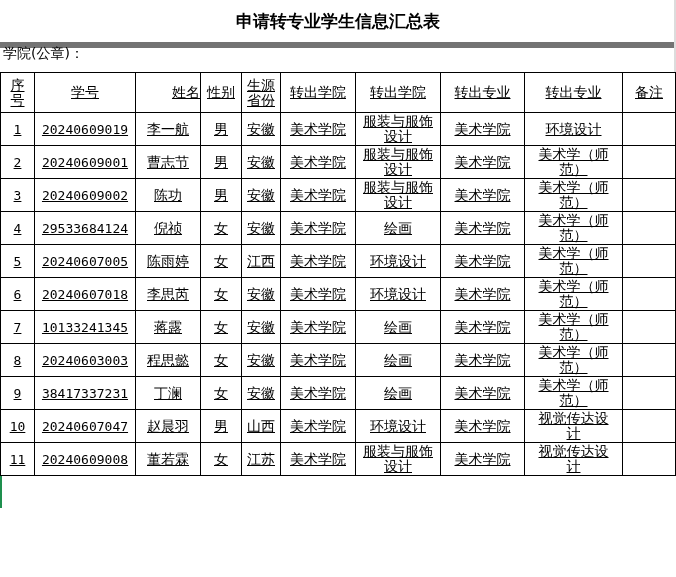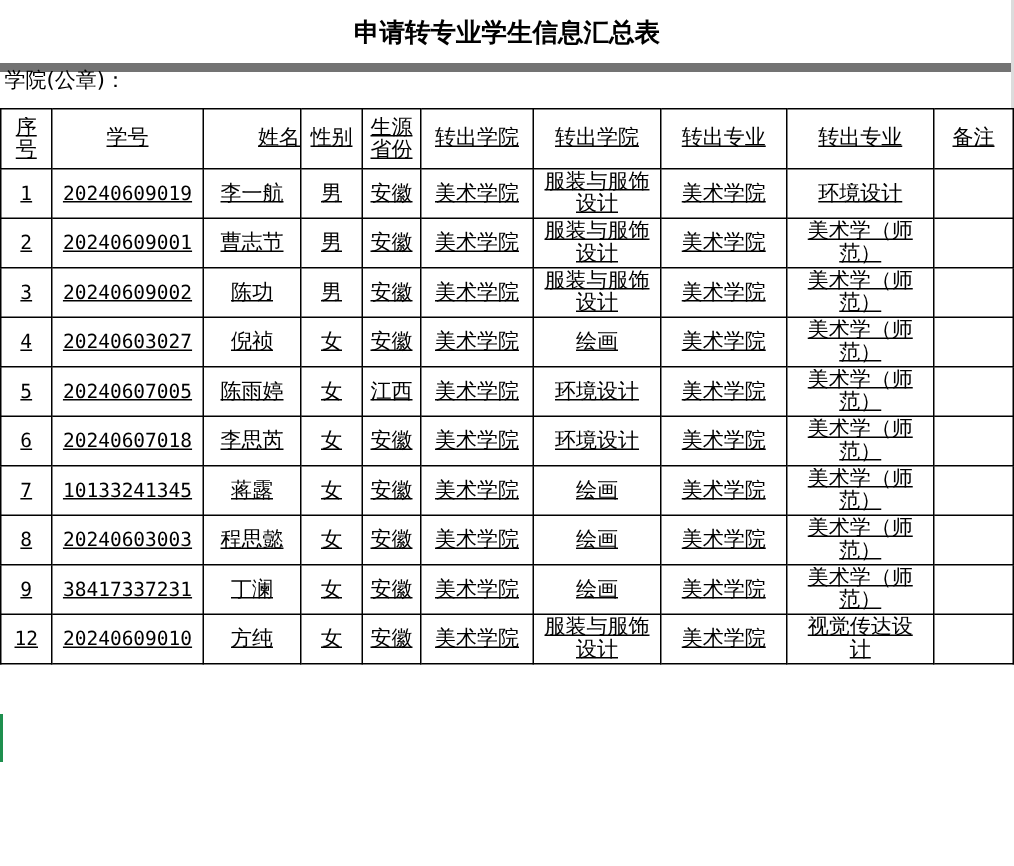--- a/index.html
+++ b/index.html
@@ -106,21 +106,21 @@
           <span class="wrap" style="width: 78px; margin: 0px auto;">服装与服饰设计</span>
         </td>
         <td>美术学院</td>
         <td>
           <span class="wrap" style="width: 74px; margin: 0px auto;">美术学（师范）</span>
         </td>
         <td></td>
       </tr>
       <tr>
         <td class="num">4</td>
-        <td class="num">20240603027</td>
+        <td class="num">29533684124</td>
         <td>倪祯</td>
         <td>女</td>
         <td>安徽</td>
         <td>美术学院</td>
         <td>
           <span class="wrap" style="width: 78px; margin: 0px auto;">绘画</span>
         </td>
         <td>美术学院</td>
         <td>
           <span class="wrap" style="width: 74px; margin: 0px auto;">美术学（师范）</span>
@@ -201,25 +201,41 @@
         <td>
           <span class="wrap" style="width: 78px; margin: 0px auto;">绘画</span>
         </td>
         <td>美术学院</td>
         <td>
           <span class="wrap" style="width: 74px; margin: 0px auto;">美术学（师范）</span>
         </td>
         <td></td>
       </tr>
       <tr>
-        <td class="num">12</td>
-        <td class="num">20240609010</td>
-        <td>方纯</td>
-        <td>女</td>
-        <td>安徽</td>
+        <td class="num">10</td>
+        <td class="num">20240607047</td>
+        <td>赵晨羽</td>
+        <td>男</td>
+        <td>山西</td>
+        <td>美术学院</td>
+        <td>
+          <span class="wrap" style="width: 78px; margin: 0px auto;">环境设计</span>
+        </td>
+        <td>美术学院</td>
+        <td>
+          <span class="wrap" style="width: 74px; margin: 0px auto;">视觉传达设计</span>
+        </td>
+        <td></td>
+      </tr>
+      <tr>
+        <td class="num">11</td>
+        <td class="num">20240609008</td>
+        <td>董若霖</td>
+        <td>女</td>
+        <td>江苏</td>
         <td>美术学院</td>
         <td>
           <span class="wrap" style="width: 78px; margin: 0px auto;">服装与服饰设计</span>
         </td>
         <td>美术学院</td>
         <td>
           <span class="wrap" style="width: 74px; margin: 0px auto;">视觉传达设计</span>
         </td>
         <td></td>
       </tr>

